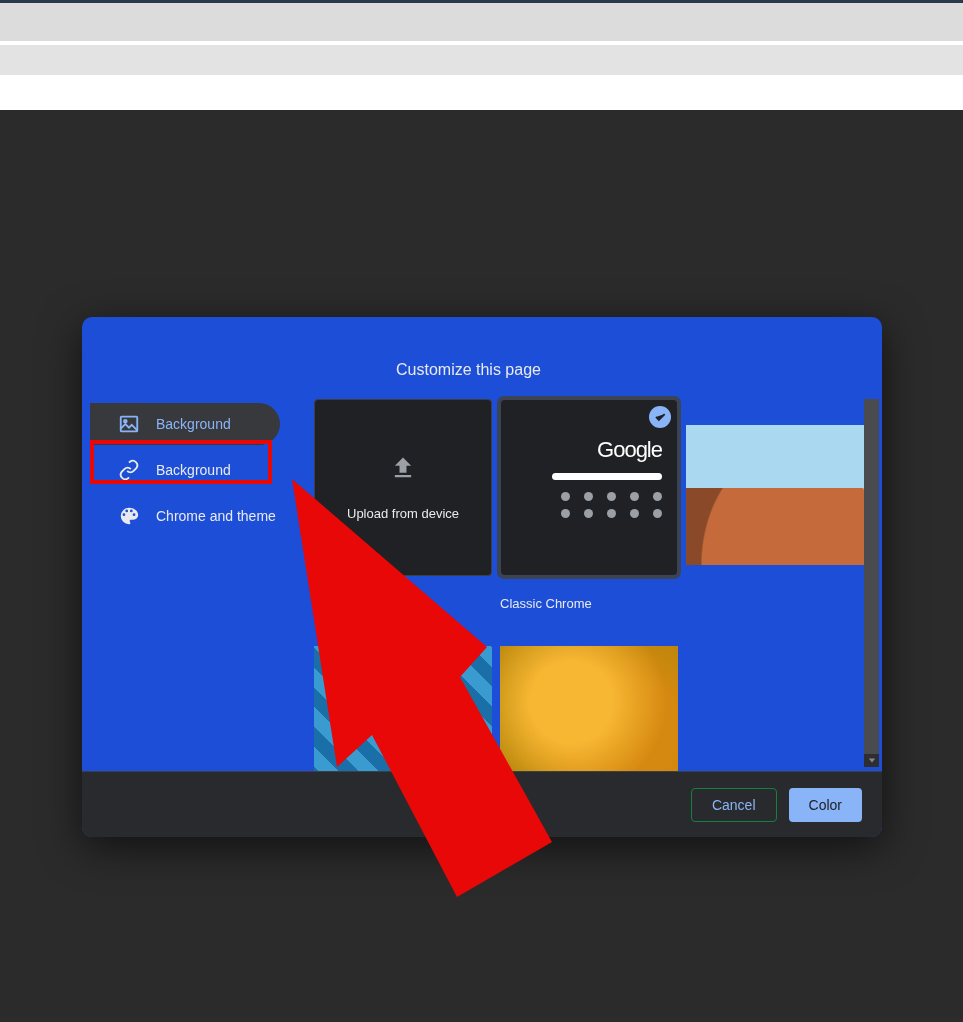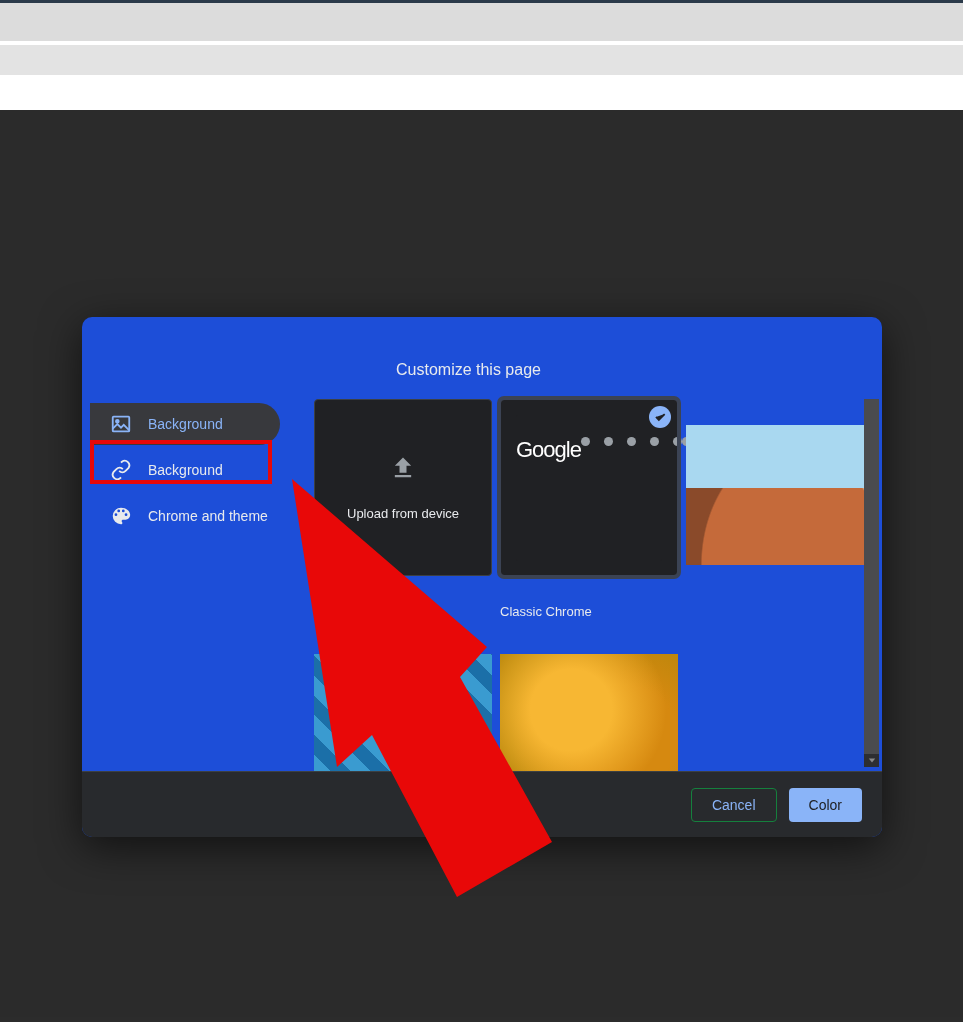--- a/index.html
+++ b/index.html
@@ -49,21 +49,21 @@
     }
     .dialog-body { flex:1; display:flex; overflow:hidden; }
     .sidebar { width:232px; flex-shrink:0; padding-top:82px; }
     .dialog-title {
       position:absolute; left:314px; top:44px;
       color:#e8eaed; font-size:16px; font-weight:400;
     }
     .sidebar-item {
       display:flex; align-items:center;
       height:42px; margin: 4px 0 4px 8px;
-      padding-left:20px;
+      padding-left:28px;
       border-radius: 0 22px 22px 0;
       color:#e8eaed; font-size:14px;
       cursor:pointer;
       width: 190px;
     }
     .sidebar-item.active { background:#38393d; color:#8ab4f8; }
     .sidebar-item .icon { width:22px; height:22px; display:flex; align-items:center; justify-content:center; margin-right:16px; }
     .highlight-red {
       position:absolute; border:4px solid #e80808; pointer-events:none;
     }
@@ -83,33 +83,33 @@
       width:178px; height:177px;
       background:#202124; border:1px solid #3c4043;
       border-radius:4px;
       display:flex; flex-direction:column;
       align-items:center; justify-content:center;
       color:#e8eaed; font-size:13px;
       position:relative;
       cursor:pointer;
     }
     .tile.selected { outline:4px solid #3b4354; outline-offset:-1px; }
-    .tile-label { color:#e8eaed; font-size:13px; margin-top:28px; height:16px; }
+    .tile-label { color:#e8eaed; font-size:13px; margin-top:20px; height:16px; }
     .upload-icon { width:28px; height:28px; margin-bottom:24px; fill:#9aa0a6; }
     .check-badge {
       position:absolute; top:6px; right:6px;
       width:22px; height:22px; border-radius:50%;
       background:#8ab4f8; display:flex; align-items:center; justify-content:center;
     }
     .check-badge svg{width:14px;height:14px;fill:#202124;stroke:#202124;}
 
     .classic-preview {
       width:146px; height:146px; background:#202124;
       border-radius:2px;
-      display:flex; flex-direction:row; align-items:flex-start;
+      display:flex; flex-direction:column; align-items:flex-end;
       padding-top:22px;
     }
     .classic-preview .g { color:#fff; font-size:22px; font-family: 'Product Sans', Arial; letter-spacing:-1px; }
     .classic-preview .bar { width:110px; height:7px; background:#fff; border-radius:4px; margin:10px 0 12px; }
     .dots-row { display:flex; gap:14px; margin-bottom:8px; }
     .dots-row span{ width:9px; height:9px; border-radius:50%; background:#9aa0a6; }
 
     .thumb {
       width:100%; height:100%;
       overflow:hidden;

